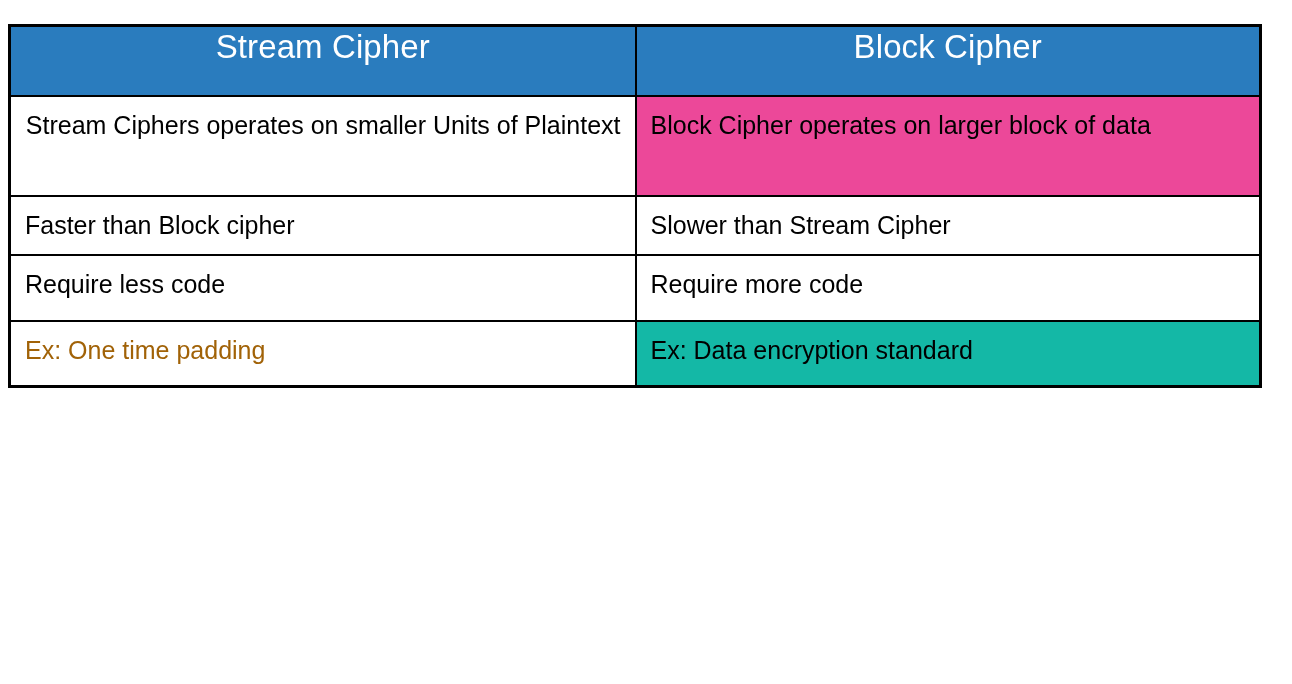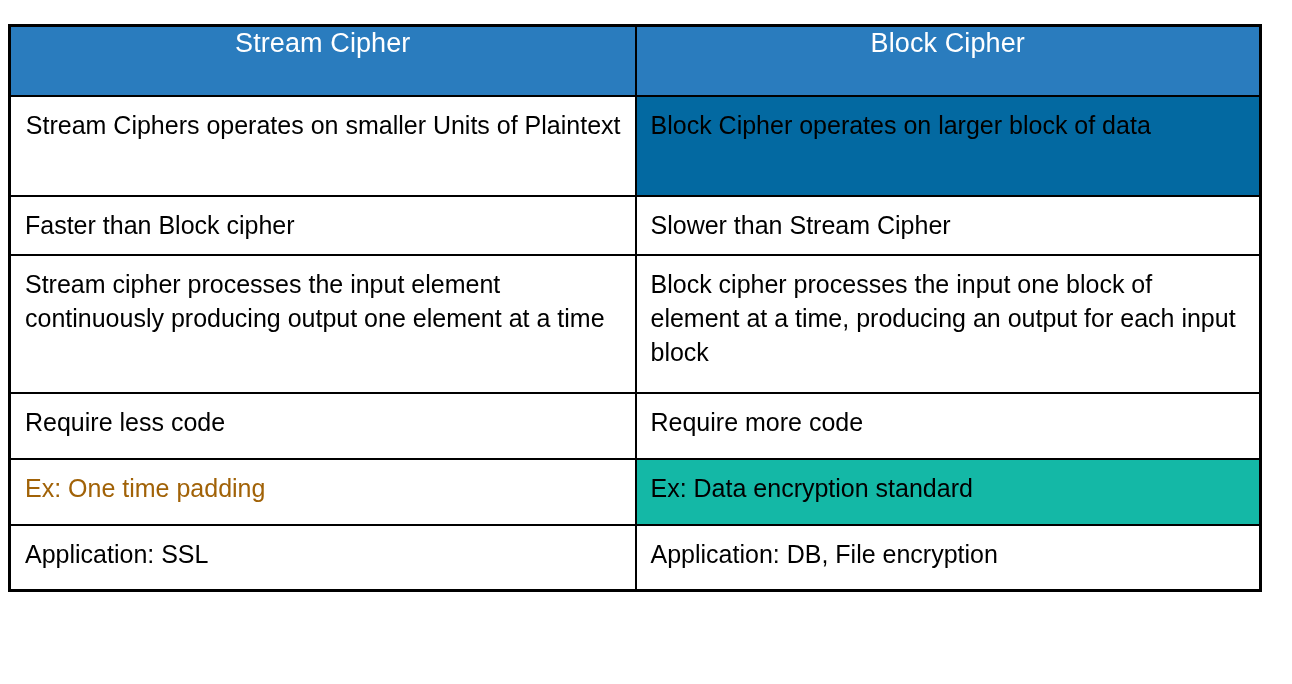--- a/index.html
+++ b/index.html
@@ -60,21 +60,21 @@
   .comparison-table th:last-child,
   .comparison-table td:last-child {
     border-right-width: 3px;
   }
 
   thead th {
     height: 70px;
     padding: 0 10px;
     vertical-align: middle;
     color: #ffffff;
-    font-size: 27px;
+    font-size: 33px;
     font-weight: 400;
     line-height: 1.2;
     letter-spacing: 0.1px;
   }
 
   tbody td {
     padding: 11px 14px 10px 14px;
     color: #000000;
     font-size: 25px;
     font-weight: 400;
@@ -113,67 +113,51 @@
         </th>
       </tr>
     </thead>
 
     <tbody>
 
       <tr class="row-h100">
         <td style="border-color: rgb(0, 0, 0); background-color: rgb(255, 255, 255); color: rgb(0, 0, 0); text-align: right;">
           <span class="cell-text">Stream Ciphers operates on smaller Units of Plaintext</span>
         </td>
-        <td style="border-color: rgb(0, 0, 0); background-color: #0369a1; color: rgb(0, 0, 0);">
+        <td style="border-color: rgb(0, 0, 0); background-color: #ec4899; color: rgb(0, 0, 0);">
           <span class="cell-text">Block Cipher operates on larger block of data</span>
         </td>
       </tr>
 
       <tr class="row-h67">
         <td style="border-color: rgb(0, 0, 0); background-color: rgb(255, 255, 255); color: rgb(0, 0, 0);">
           <span class="cell-text">Faster than Block cipher</span>
         </td>
         <td style="border-color: rgb(0, 0, 0); background-color: rgb(255, 255, 255); color: rgb(0, 0, 0);">
           <span class="cell-text">Slower than Stream Cipher</span>
         </td>
       </tr>
 
-      <tr class="row-h138">
-        <td style="border-color: rgb(0, 0, 0); background-color: rgb(255, 255, 255); color: rgb(0, 0, 0);">
-          <span class="cell-text">Stream cipher processes the input element continuously producing output one element at a time</span>
-        </td>
-        <td style="border-color: rgb(0, 0, 0); background-color: rgb(255, 255, 255); color: rgb(0, 0, 0);">
-          <span class="cell-text">Block cipher processes the input one block of element at a time, producing an output for each input block</span>
-        </td>
-      </tr>
 
       <tr class="row-h66">
         <td style="border-color: rgb(0, 0, 0); background-color: rgb(255, 255, 255); color: rgb(0, 0, 0);">
           <span class="cell-text">Require less code</span>
         </td>
         <td style="border-color: rgb(0, 0, 0); background-color: rgb(255, 255, 255); color: rgb(0, 0, 0);">
           <span class="cell-text">Require more code</span>
         </td>
       </tr>
 
 
       <tr class="row-h66">
         <td style="border-color: rgb(0, 0, 0); background-color: rgb(255, 255, 255); color: #a16207;">
           <span class="cell-text">Ex: One time padding</span>
         </td>
         <td style="border-color: rgb(0, 0, 0); background-color: #14b8a6; color: rgb(0, 0, 0);">
           <span class="cell-text">Ex: Data encryption standard</span>
         </td>
       </tr>
 
-      <tr class="row-h66">
-        <td style="border-color: rgb(0, 0, 0); background-color: rgb(255, 255, 255); color: rgb(0, 0, 0);">
-          <span class="cell-text">Application: SSL</span>
-        </td>
-        <td style="border-color: rgb(0, 0, 0); background-color: rgb(255, 255, 255); color: rgb(0, 0, 0);">
-          <span class="cell-text">Application: DB, File encryption</span>
-        </td>
-      </tr>
 
     </tbody>
   </table>
 
 </div>
 
 </body></html>

